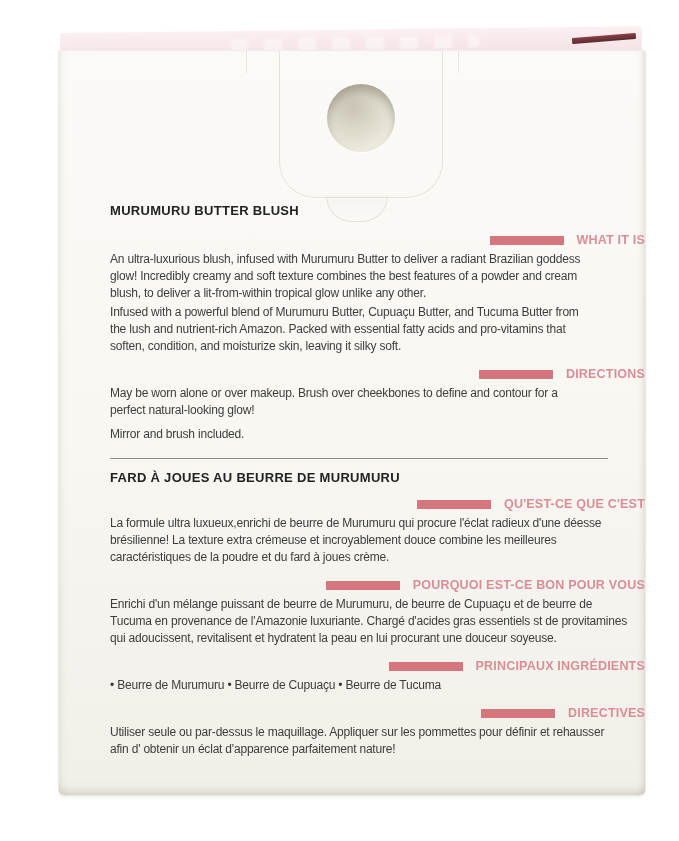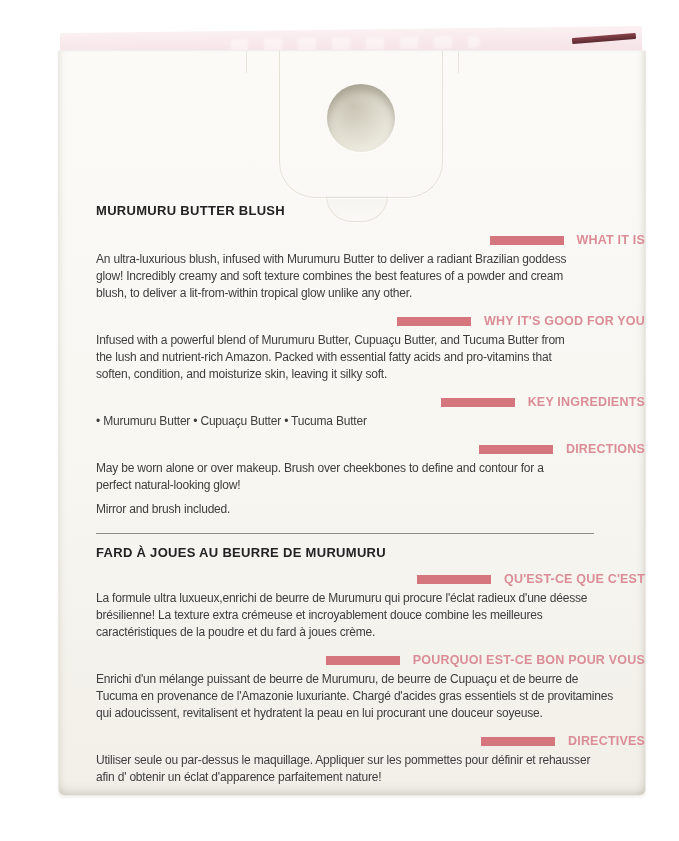--- a/index.html
+++ b/index.html
@@ -58,21 +58,21 @@
     box-shadow:inset 0 7px 9px rgba(110,104,84,.45),0 1px 1px rgba(255,255,255,.9);
   }
   .hang-notch{
     position:absolute;left:46px;bottom:-25px;width:60px;height:25px;
     border:1px solid #e6e2d8;border-top:none;
     border-radius:0 0 30px 30px;
     background:linear-gradient(180deg,rgba(0,0,0,0.02),rgba(0,0,0,0));
   }
 
   
-  .content{position:absolute;left:0;top:0;width:100%;padding:152px 0 0 37px;box-sizing:border-box;}
+  .content{position:absolute;left:0;top:0;width:100%;padding:152px 0 0 51px;box-sizing:border-box;}
   .panel-title{
     margin:0;font-size:13px;font-weight:bold;color:#222;
     letter-spacing:.3px;line-height:15px;white-space:pre;
   }
   .sec{margin:0;}
   .sec-header{display:flex;align-items:center;margin:12px 0 4px;justify-content:flex-end;}
   .accent-bar{display:inline-block;width:74px;height:9px;background:#d5767f;margin-right:13px;flex:none;}
   .sec-label{
     font-size:12.5px;font-weight:bold;color:#db8d97;letter-spacing:.2px;white-space:pre;
   }
@@ -119,36 +119,25 @@
           <div class="sec-header">
             <span class="accent-bar"></span>
             <span class="sec-label">WHAT IT IS</span>
           </div>
           <p class="body-text">An ultra-luxurious blush, infused with Murumuru Butter to deliver a radiant Brazilian goddess
 glow! Incredibly creamy and soft texture combines the best features of a powder and cream
 blush, to deliver a lit-from-within tropical glow unlike any other.</p>
         </div>
 
         <div class="sec">
-          <div class="sec-header">
-            <span class="accent-bar"></span>
-            <span class="sec-label">WHY IT'S GOOD FOR YOU</span>
-          </div>
           <p class="body-text">Infused with a powerful blend of Murumuru Butter, Cupuaçu Butter, and Tucuma Butter from
 the lush and nutrient-rich Amazon. Packed with essential fatty acids and pro-vitamins that
 soften, condition, and moisturize skin, leaving it silky soft.</p>
         </div>
 
-        <div class="sec">
-          <div class="sec-header">
-            <span class="accent-bar"></span>
-            <span class="sec-label">KEY INGREDIENTS</span>
-          </div>
-          <p class="body-text">• Murumuru Butter • Cupuaçu Butter • Tucuma Butter</p>
-        </div>
 
         <div class="sec">
           <div class="sec-header">
             <span class="accent-bar"></span>
             <span class="sec-label">DIRECTIONS</span>
           </div>
           <p class="body-text">May be worn alone or over makeup. Brush over cheekbones to define and contour for a
 perfect natural-looking glow!</p>
         </div>
 
@@ -171,20 +160,27 @@
         <div class="sec">
           <div class="sec-header">
             <span class="accent-bar"></span>
             <span class="sec-label">POURQUOI EST-CE BON POUR VOUS</span>
           </div>
           <p class="body-text">Enrichi d'un mélange puissant de beurre de Murumuru, de beurre de Cupuaçu et de beurre de
 Tucuma en provenance de l'Amazonie luxuriante. Chargé d'acides gras essentiels st de provitamines
 qui adoucissent, revitalisent et hydratent la peau en lui procurant une douceur soyeuse.</p>
         </div>
 
+        <div class="sec">
+          <div class="sec-header">
+            <span class="accent-bar"></span>
+            <span class="sec-label">PRINCIPAUX INGRÉDIENTS</span>
+          </div>
+          <p class="body-text">• Beurre de Murumuru • Beurre de Cupuaçu • Beurre de Tucuma</p>
+        </div>
 
         <div class="sec">
           <div class="sec-header">
             <span class="accent-bar"></span>
             <span class="sec-label">DIRECTIVES</span>
           </div>
           <p class="body-text">Utiliser seule ou par-dessus le maquillage. Appliquer sur les pommettes pour définir et rehausser
 afin d' obtenir un éclat d'apparence parfaitement nature!</p>
         </div>
 

